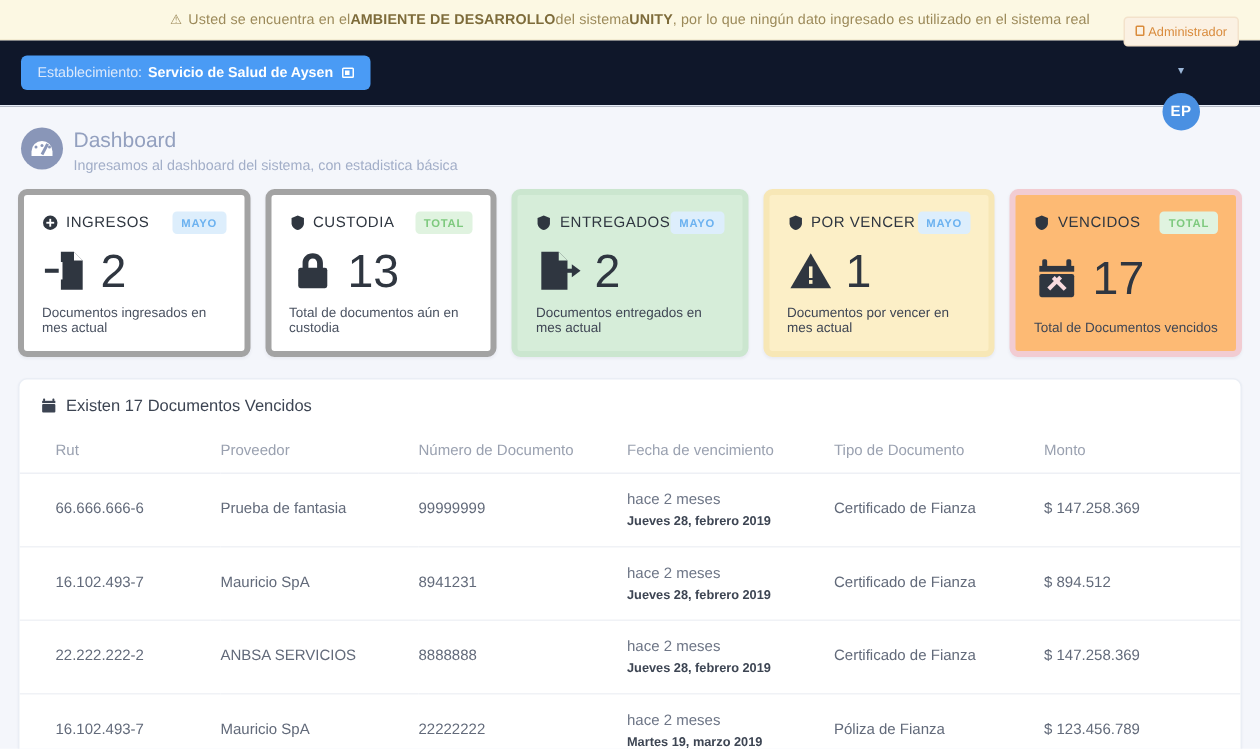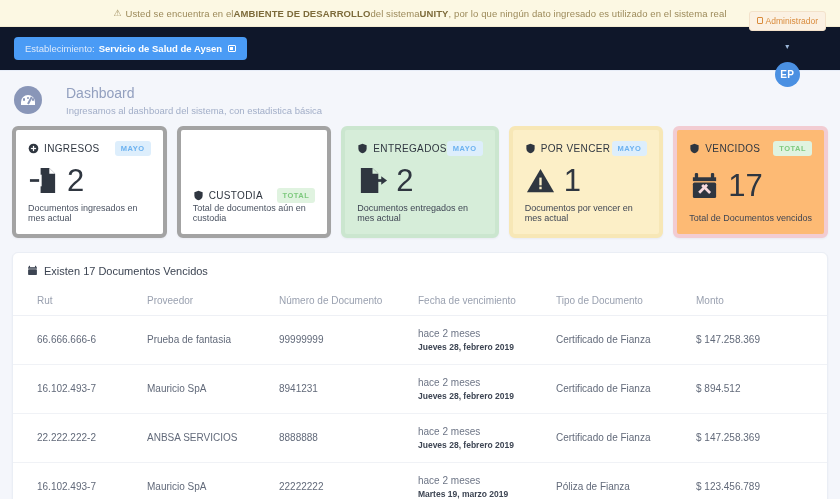--- a/index.html
+++ b/index.html
@@ -78,21 +78,21 @@
   .avatar {
     width: 25px; height: 25px; border-radius: 50%;
     background: #4a90e2; color: #fff;
     font-size: 10px; font-weight: bold;
     display: flex; align-items: center; justify-content: center;
     letter-spacing: .3px;
   }
 
   
   .page-head {
-    display: flex; align-items: center; gap: 24px;
+    display: flex; gap: 7px;
     padding: 14px 14px 10px 14px;
   }
   .dash-ico {
     width: 28px; height: 28px; border-radius: 50%;
     background: #8996b8; position: relative; flex: 0 0 auto;
   }
   .dash-ico::before {
     content:""; position:absolute; left:7px; top:9px;
     width:14px; height:10px; border-radius:7px 7px 0 0;
     background:#fff;
@@ -256,20 +256,27 @@
 
   <div class="card">
     <div class="card-head">
       <div class="card-title">
         <svg class="ci" viewBox="0 0 16 16">
           <path d="M8 1 L14 3.4 v5 c0 3.6 -3 6 -6 6.6 -3 -.6 -6 -3 -6 -6.6 v-5 z" fill="#2f3640"></path>
         </svg>
         <span>CUSTODIA</span>
       </div>
       <span class="card-pill pill-green">TOTAL</span>
+    </div>
+    <div class="card-body">
+      <svg class="gi" viewBox="0 0 32 32">
+        <path d="M16 4 c-4.4 0 -7 3 -7 6.6 V15 h4 v-4.4 c0 -1.9 1.3 -3.1 3 -3.1 s3 1.2 3 3.1 V15 h4 v-4.4 C23 7 20.4 4 16 4 z" fill="#2f3640"></path>
+        <rect x="6" y="14" width="20" height="14" rx="1.6" fill="#2f3640"></rect>
+      </svg>
+      <span class="big-num">13</span>
     </div>
     <div class="card-foot">Total de documentos aún en custodia</div>
   </div>
 
   <div class="card green">
     <div class="card-head">
       <div class="card-title">
         <svg class="ci" viewBox="0 0 16 16">
           <path d="M8 1 L14 3.4 v5 c0 3.6 -3 6 -6 6.6 -3 -.6 -6 -3 -6 -6.6 v-5 z" fill="#2f3640"></path>
         </svg>

